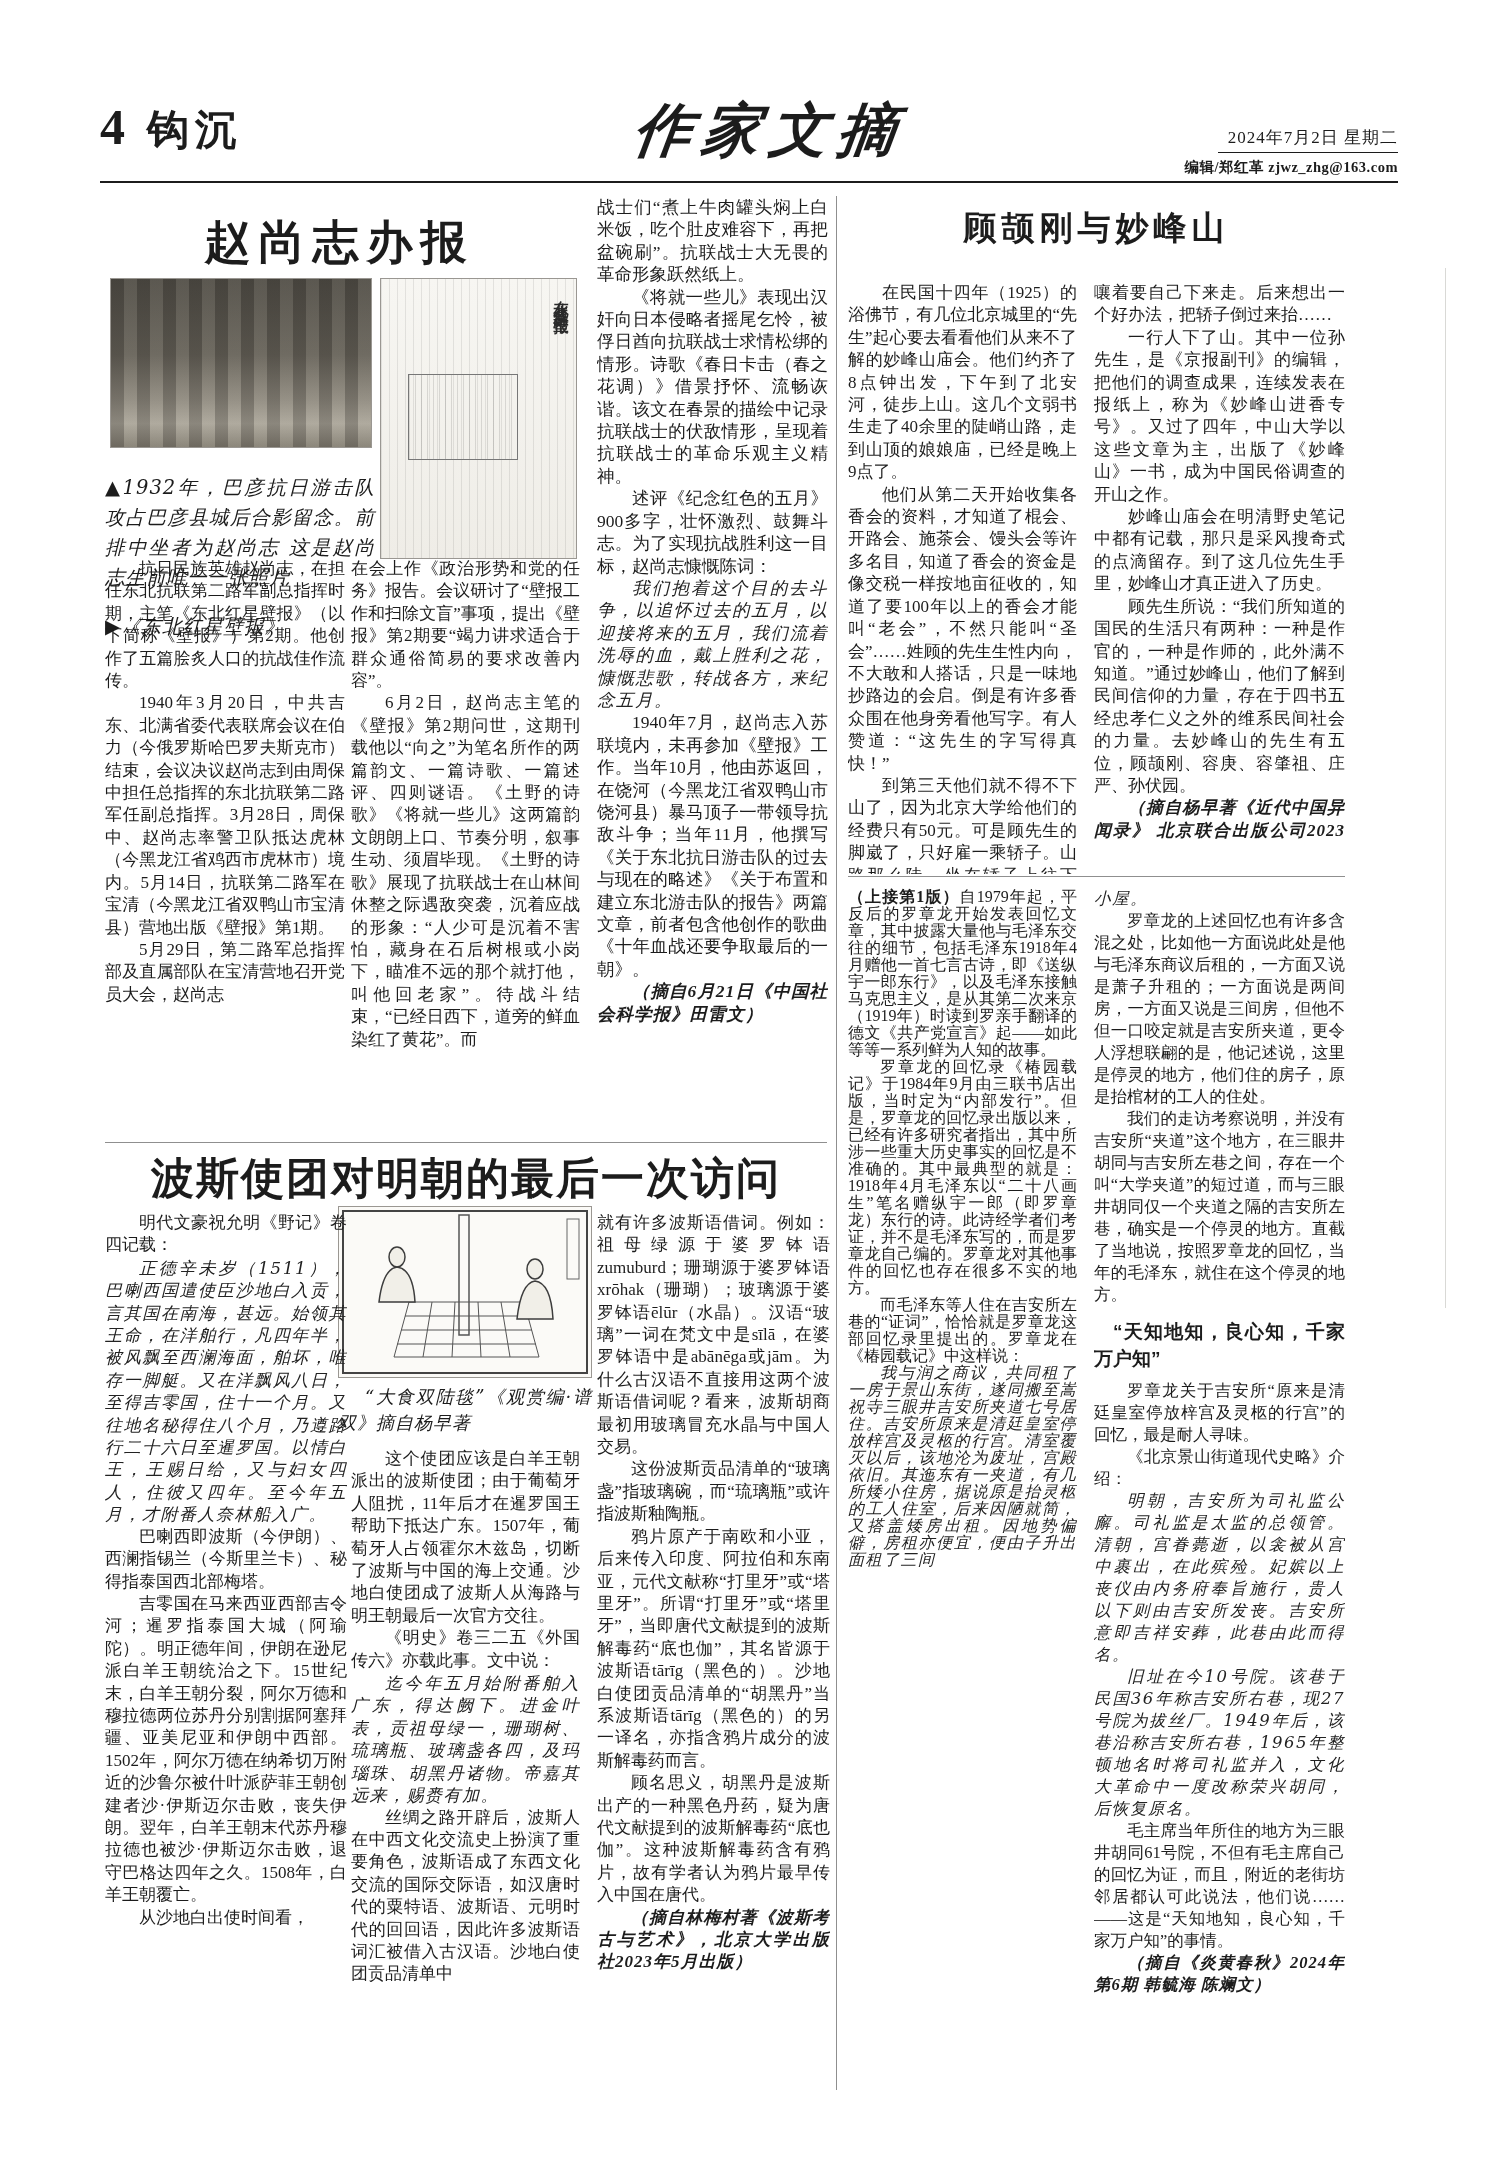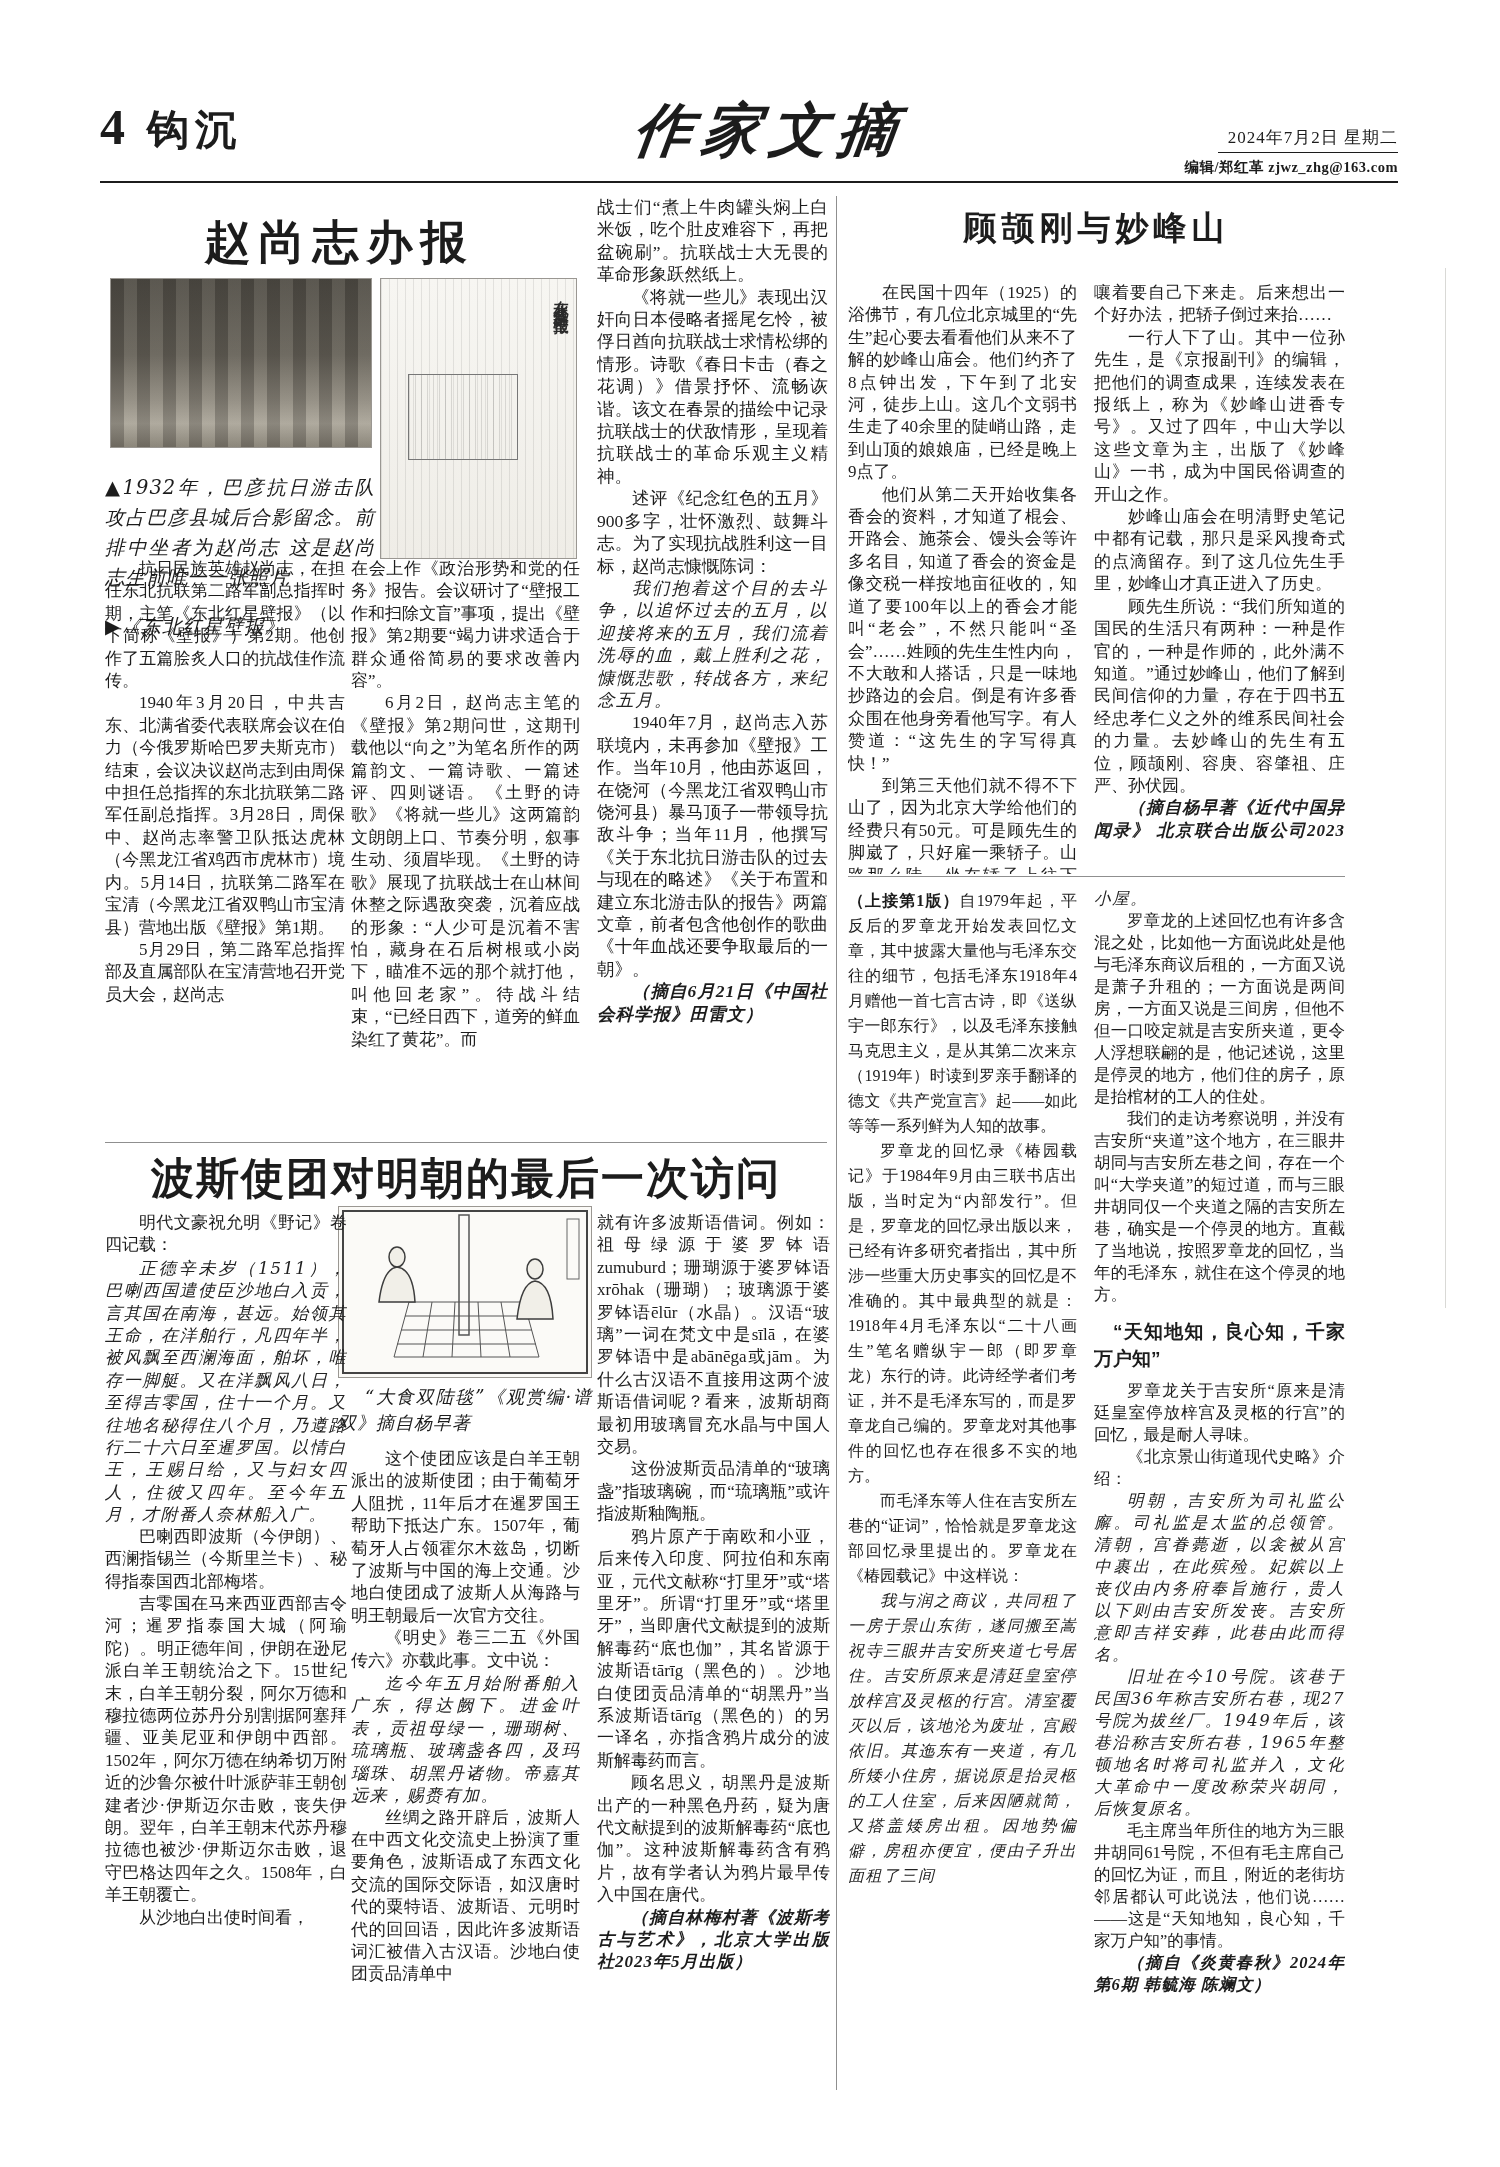--- a/index.html
+++ b/index.html
@@ -105,21 +105,21 @@
     <p class="ind">到第三天他们就不得不下山了，因为北京大学给他们的经费只有50元。可是顾先生的脚崴了，只好雇一乘轿子。山路那么陡，坐在轿子上往下看，顾先生吓得直</p>
   </div>
   <div class="col" style="left:1094px;top:282px;width:251px;height:560px;">
     <p>嚷着要自己下来走。后来想出一个好办法，把轿子倒过来抬……</p>
     <p class="ind">一行人下了山。其中一位孙先生，是《京报副刊》的编辑，把他们的调查成果，连续发表在报纸上，称为《妙峰山进香专号》。又过了四年，中山大学以这些文章为主，出版了《妙峰山》一书，成为中国民俗调查的开山之作。</p>
     <p class="ind">妙峰山庙会在明清野史笔记中都有记载，那只是采风搜奇式的点滴留存。到了这几位先生手里，妙峰山才真正进入了历史。</p>
     <p class="ind">顾先生所说：“我们所知道的国民的生活只有两种：一种是作官的，一种是作师的，此外满不知道。”通过妙峰山，他们了解到民间信仰的力量，存在于四书五经忠孝仁义之外的维系民间社会的力量。去妙峰山的先生有五位，顾颉刚、容庚、容肇祖、庄严、孙伏园。</p>
     <p class="attrib">（摘自杨早著《近代中国异闻录》 北京联合出版公司2023年6月出版）</p>
   </div>
 
-  <div class="col" style="left:848px;top:888px;width:229px;height:1202px;font-size:16px;line-height:25px;">
+  <div class="col" style="left:848px;top:888px;width:229px;height:1202px;font-size:16px;line-height:17px;">
     <p><span class="lead-tag">（上接第1版）</span><span>自1979年起，平反后的罗章龙开始发表回忆文章，其中披露大量他与毛泽东交往的细节，包括毛泽东1918年4月赠他一首七言古诗，即《送纵宇一郎东行》，以及毛泽东接触马克思主义，是从其第二次来京（1919年）时读到罗亲手翻译的德文《共产党宣言》起——如此等等一系列鲜为人知的故事。</span></p>
     <p class="ind">罗章龙的回忆录《椿园载记》于1984年9月由三联书店出版，当时定为“内部发行”。但是，罗章龙的回忆录出版以来，已经有许多研究者指出，其中所涉一些重大历史事实的回忆是不准确的。其中最典型的就是：1918年4月毛泽东以“二十八画生”笔名赠纵宇一郎（即罗章龙）东行的诗。此诗经学者们考证，并不是毛泽东写的，而是罗章龙自己编的。罗章龙对其他事件的回忆也存在很多不实的地方。</p>
     <p class="ind">而毛泽东等人住在吉安所左巷的“证词”，恰恰就是罗章龙这部回忆录里提出的。罗章龙在《椿园载记》中这样说：</p>
     <p class="ind kai">我与润之商议，共同租了一房于景山东街，遂同搬至嵩祝寺三眼井吉安所夹道七号居住。吉安所原来是清廷皇室停放梓宫及灵柩的行宫。清室覆灭以后，该地沦为废址，宫殿依旧。其迤东有一夹道，有几所矮小住房，据说原是抬灵柩的工人住室，后来因陋就简，又搭盖矮房出租。因地势偏僻，房租亦便宜，便由子升出面租了三间</p>
   </div>
   <div class="col" style="left:1094px;top:888px;width:251px;height:1202px;font-size:16.5px;line-height:22px;">
     <p class="kai">小屋。</p>
     <p class="ind">罗章龙的上述回忆也有许多含混之处，比如他一方面说此处是他与毛泽东商议后租的，一方面又说是萧子升租的；一方面说是两间房，一方面又说是三间房，但他不但一口咬定就是吉安所夹道，更令人浮想联翩的是，他记述说，这里是停灵的地方，他们住的房子，原是抬棺材的工人的住处。</p>
     <p class="ind">我们的走访考察说明，并没有吉安所“夹道”这个地方，在三眼井胡同与吉安所左巷之间，存在一个叫“大学夹道”的短过道，而与三眼井胡同仅一个夹道之隔的吉安所左巷，确实是一个停灵的地方。直截了当地说，按照罗章龙的回忆，当年的毛泽东，就住在这个停灵的地方。</p>
     <p class="subhead">“天知地知，良心知，千家万户知”</p>

